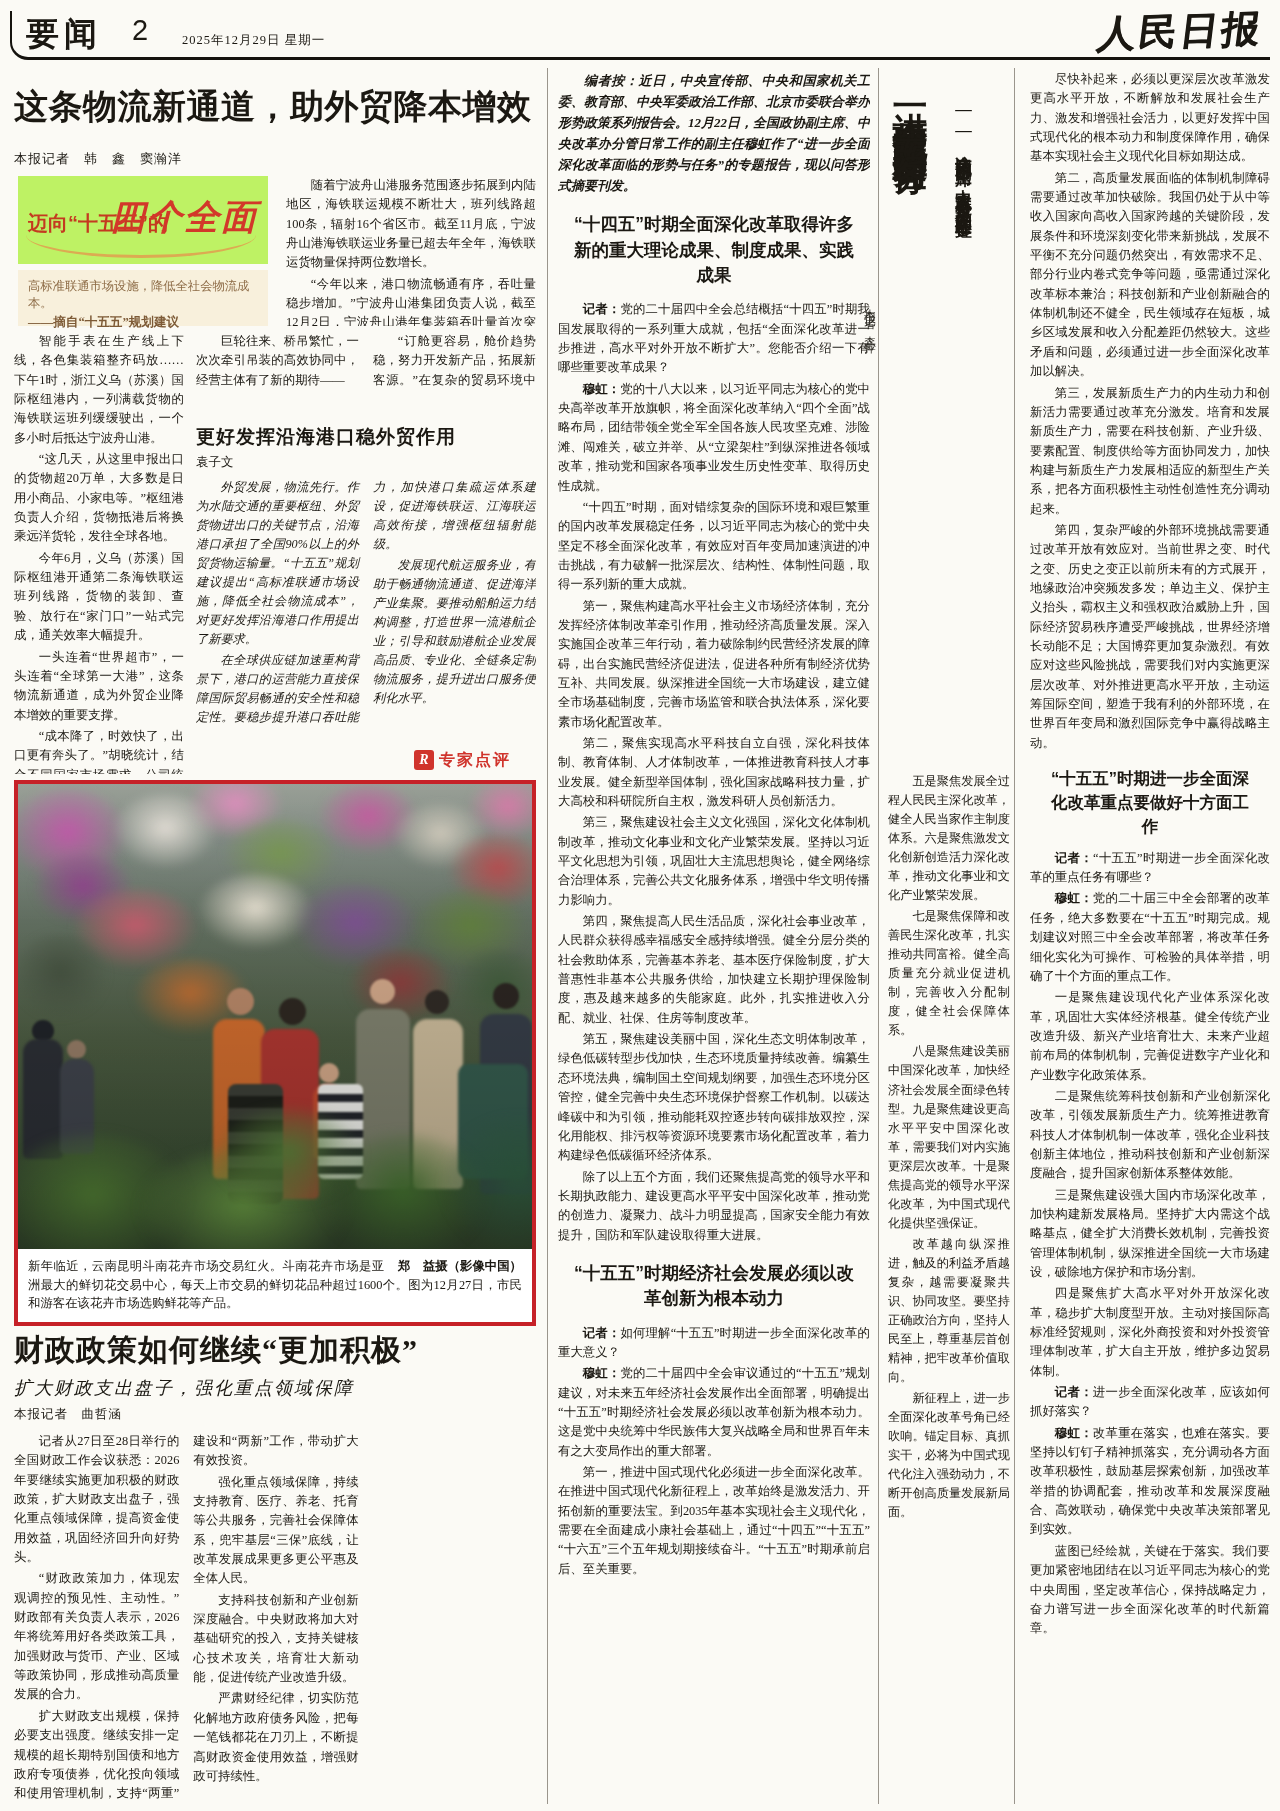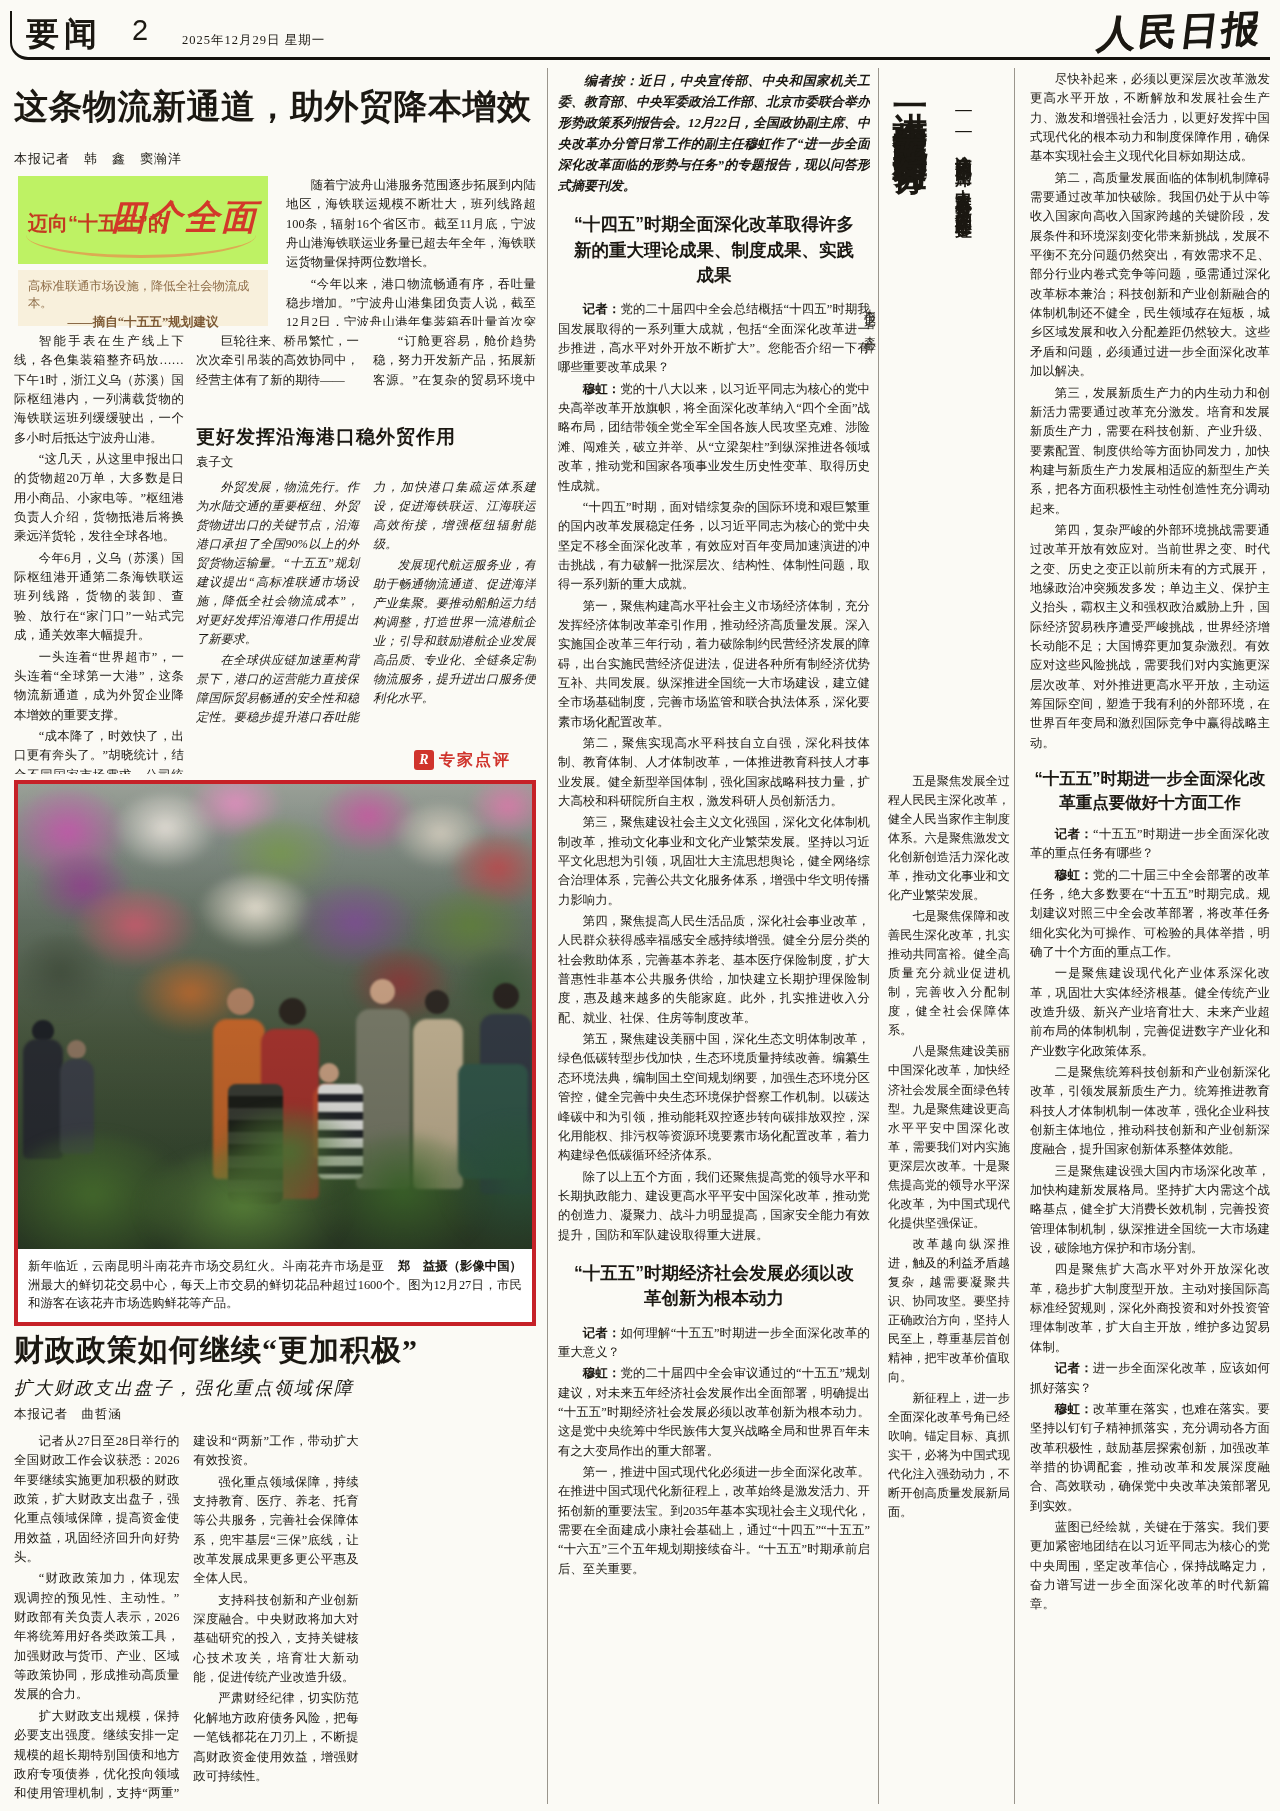--- a/index.html
+++ b/index.html
@@ -27,21 +27,21 @@
   #lead-headline{left:14px;top:84px;width:524px;font-size:34px;font-weight:900;letter-spacing:.5px}
   #lead-byline{left:14px;top:150px;width:524px;font-size:13px;letter-spacing:1px}
   #banner{left:18px;top:176px;width:250px;height:88px;background:#bef264;overflow:hidden}
   #banner .arc{position:absolute;left:8px;bottom:6px;width:230px;height:46px;border:none;
      border-bottom:3px solid #dcab52;border-radius:50%}
   #banner-prefix{position:absolute;left:10px;top:34px;font-size:20px;font-weight:900;color:#c43a20}
   #banner-title{position:absolute;right:10px;top:18px;font-size:35px;font-weight:900;
      font-style:italic;color:#d2382a;letter-spacing:2px}
   #quote{left:18px;top:270px;width:250px;height:56px;background:#f8f0dc;padding:8px 10px 0}
   #quote-text{font-size:12.3px;color:#8d6b46;line-height:1.4}
-  #quote-source{font-size:12.6px;color:#7d5a36;font-weight:700;text-align:center;margin-top:2px}
+  #quote-source{font-size:12.6px;color:#7d5a36;font-weight:700;text-align:left;margin-top:2px}
   #lead-col1{left:14px;top:332px;width:170px;height:442px}
   #lead-topright{left:286px;top:176px;width:250px;height:150px}
   #lead-cols23{left:196px;top:332px;width:340px;height:84px;column-count:2;column-gap:14px;column-fill:auto}
   #port-headline{left:196px;top:424px;width:340px;font-size:19px;font-weight:700;letter-spacing:1px}
   #port-author{left:196px;top:454px;width:340px;font-size:12.5px}
   #port-body{left:196px;top:478px;width:340px;height:266px;column-count:2;column-gap:14px;column-fill:auto}
   #port-body .para{font-style:italic;font-size:12.2px}
   #expert-badge{left:414px;top:748px;width:122px;height:24px;display:flex;align-items:center;gap:5px}
   #badge-r{display:inline-block;width:20px;height:20px;background:#d0342c;color:#fff;text-align:center;
      line-height:20px;font-weight:900;font-size:14px;border-radius:3px;font-style:italic}
@@ -67,21 +67,21 @@
      font-size:17.5px;line-height:1.45;margin:16px 8px 12px}
   
   .vert{writing-mode:vertical-rl;text-orientation:upright}
   #v-title{left:886px;top:84px;height:652px;font-size:35px;font-weight:900;letter-spacing:3px}
   #v-subtitle{left:952px;top:100px;height:660px;font-size:16.5px;font-weight:700;letter-spacing:2px}
   #v-byline{left:862px;top:300px;height:180px;font-size:11.5px;letter-spacing:3px;color:#2c2a24}
   
   #strip-col{left:888px;top:772px;width:122px;height:1032px}
   #strip-col .para{font-size:12.2px}
   #right-col{left:1030px;top:70px;width:240px;height:1734px}
-  #right-col .sec-head{font-size:16.5px;margin:14px 4px 10px}
+  #right-col .sec-head{font-size:16.5px;margin:14px 21px 10px}
 </style>
 </head>
 <body>
 
 <div id="page">
 
   <header id="masthead" class="abs">
     <div id="mh-bracket"></div>
     <div id="mh-section" class="sans">要闻</div>
     <div id="mh-page" class="sans">2</div>

